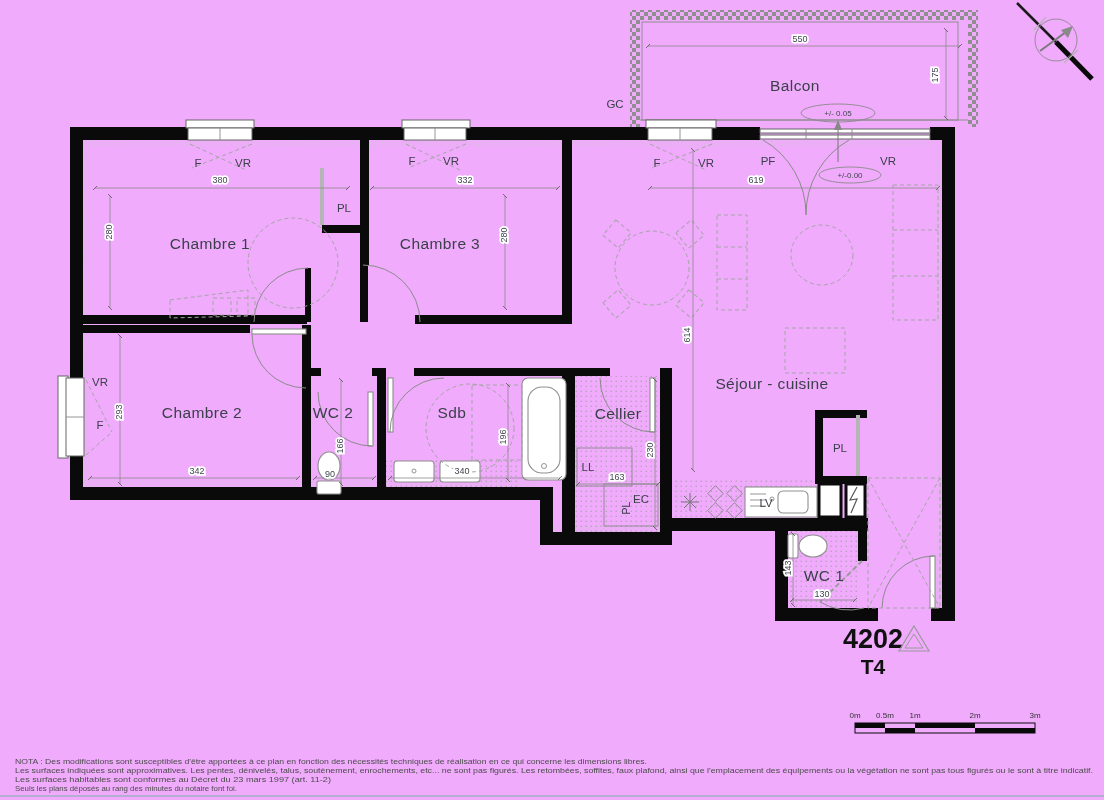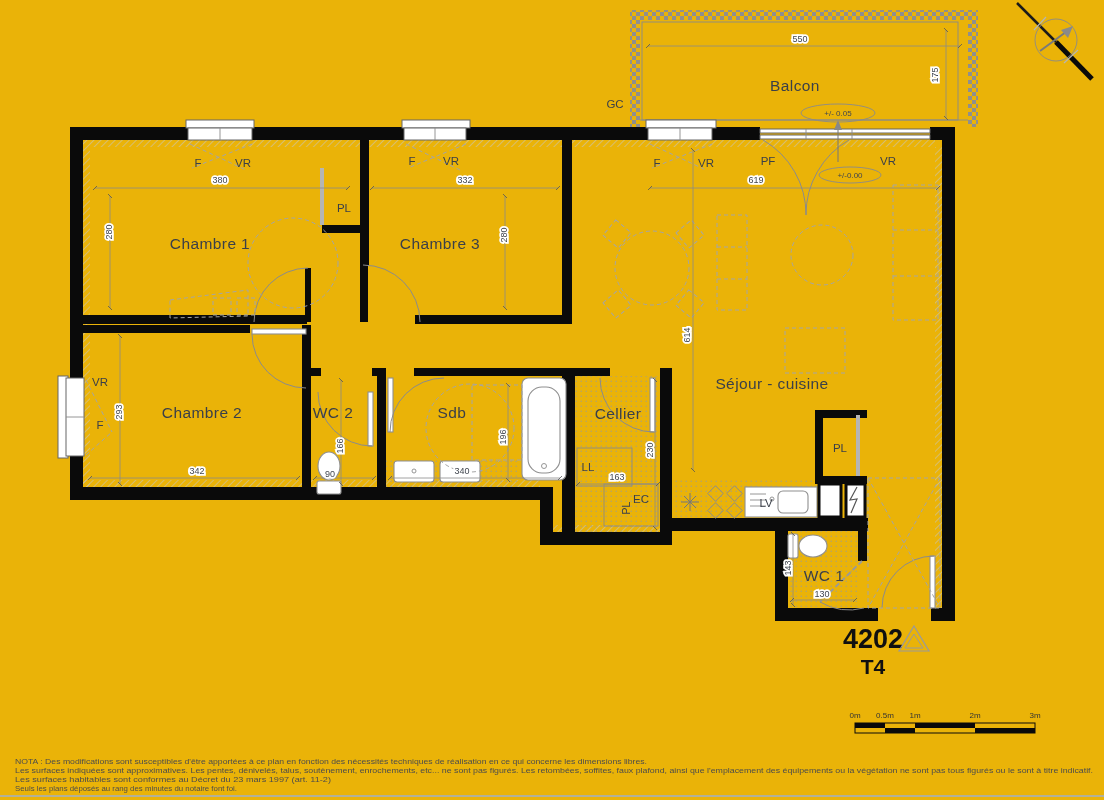--- a/index.html
+++ b/index.html
@@ -1,16 +1,16 @@
 <!DOCTYPE html>
 <html><head>
 <meta charset="utf-8">
 <style>
   html,body{margin:0;padding:0;background:#fff;}
-  #stage{position:relative;width:1104px;height:800px;background:#eab308;overflow:hidden;
+  #stage{position:relative;width:1104px;height:800px;background:#f0abfc;overflow:hidden;
          font-family:"Liberation Sans",sans-serif;}
   svg{position:absolute;left:0;top:0;}
   text{font-family:"Liberation Sans",sans-serif;fill:#3a3f49;}
   .room{font-size:15.5px;letter-spacing:.4px;}
   .small{font-size:11.5px;}
   .tiny{font-size:10.5px;}
   .dim{font-size:9px;fill:#41464f;paint-order:stroke;stroke:#fff;stroke-width:3.5px;}
   .lvl{font-size:8px;fill:#41464f;}
   .nota{font-size:8px;fill:#4c4c4c;}
   .sb{font-size:8px;fill:#333;}

